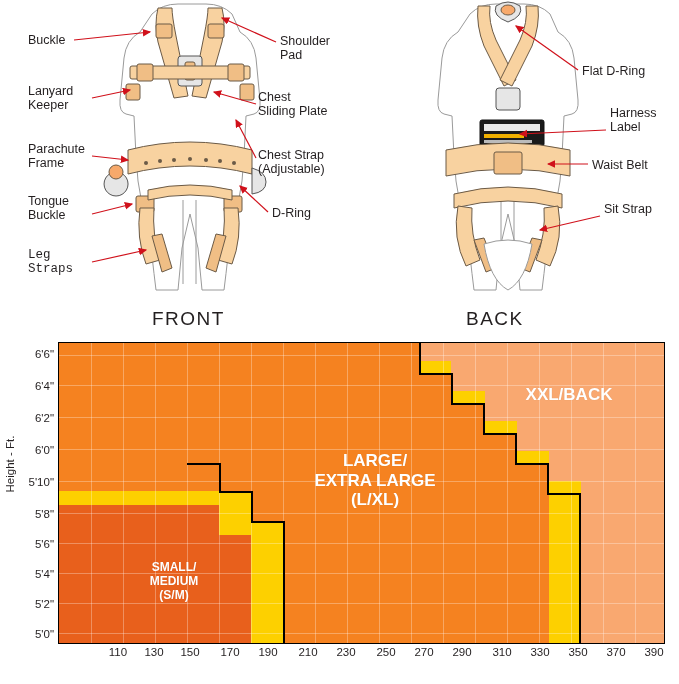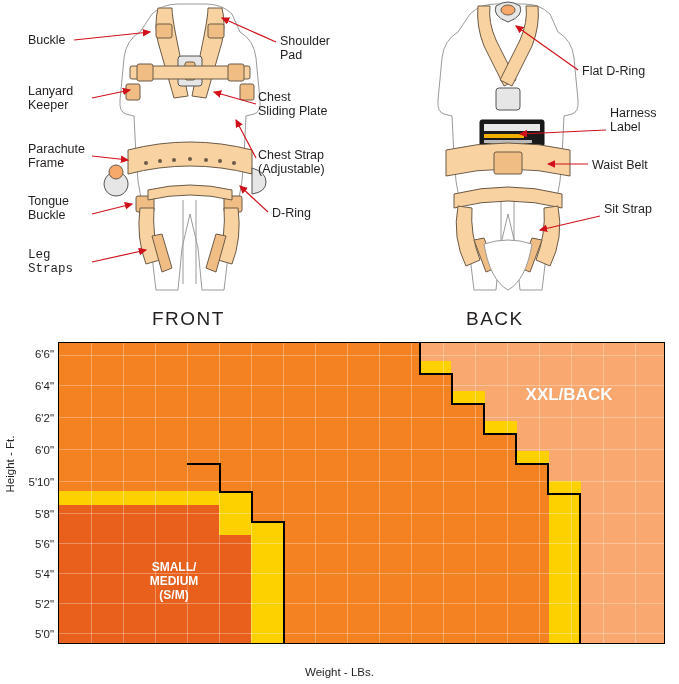--- a/index.html
+++ b/index.html
@@ -377,20 +377,40 @@
       <div class="boundary" style="left:424px; top:90px;  width:34px; height:2px;"></div>
       <div class="boundary" style="left:456px; top:90px;  width:2px; height:30px;"></div>
       <div class="boundary" style="left:456px; top:120px; width:34px; height:2px;"></div>
       <div class="boundary" style="left:488px; top:120px; width:2px; height:30px;"></div>
       <div class="boundary" style="left:488px; top:150px; width:34px; height:2px;"></div>
       <div class="boundary" style="left:520px; top:150px; width:2px; height:152px;"></div>
 
       <div class="zone-label zone-sm" style="left:20px;  top:218px; width:190px;">SMALL/
 MEDIUM
 (S/M)</div>
+      <div class="zone-label zone-lxl" style="left:196px; top:108px; width:240px;">LARGE/
+EXTRA LARGE
+(L/XL)</div>
       <div class="zone-label zone-xxl" style="left:430px; top:42px;  width:160px;">XXL/BACK</div>
     </div>
 
-
-    <div class="axis-title-x">Weight - LBs.</div>
+    <div class="x-ticks">
+      <div class="x-tick" style="left:60px;">110</div>
+      <div class="x-tick" style="left:96px;">130</div>
+      <div class="x-tick" style="left:132px;">150</div>
+      <div class="x-tick" style="left:172px;">170</div>
+      <div class="x-tick" style="left:210px;">190</div>
+      <div class="x-tick" style="left:250px;">210</div>
+      <div class="x-tick" style="left:288px;">230</div>
+      <div class="x-tick" style="left:328px;">250</div>
+      <div class="x-tick" style="left:366px;">270</div>
+      <div class="x-tick" style="left:404px;">290</div>
+      <div class="x-tick" style="left:444px;">310</div>
+      <div class="x-tick" style="left:482px;">330</div>
+      <div class="x-tick" style="left:520px;">350</div>
+      <div class="x-tick" style="left:558px;">370</div>
+      <div class="x-tick" style="left:596px;">390</div>
+
+    </div>
+
   </div>
 
 </div>
 
 </body></html>

